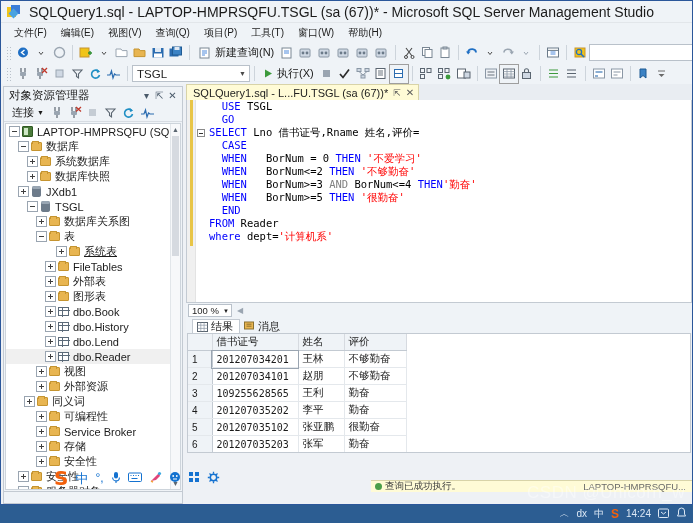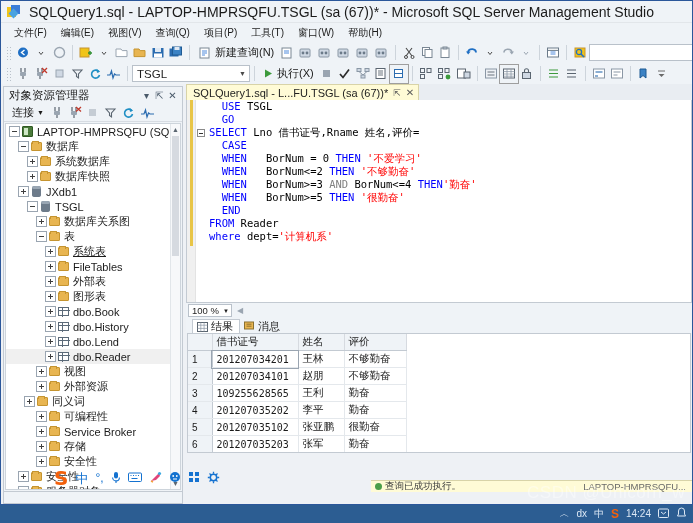--- a/index.html
+++ b/index.html
@@ -620,21 +620,21 @@
                 </span>
                 <span>数据库关系图</span>
               </div>
               <div class="tnode" style="padding-left: 30px;">
                 <span class="exp has"></span>
                 <span class="nicon">
                   <span class="folder"></span>
                 </span>
                 <span>表</span>
               </div>
-              <div class="tnode" style="padding-left: 39px; text-decoration: underline;">
+              <div class="tnode" style="padding-left: 50px; text-decoration: underline;">
                 <span class="exp has plus"></span>
                 <span class="nicon">
                   <span class="folder"></span>
                 </span>
                 <span>系统表</span>
               </div>
               <div class="tnode" style="padding-left: 39px;">
                 <span class="exp has plus"></span>
                 <span class="nicon">
                   <span class="folder"></span>

